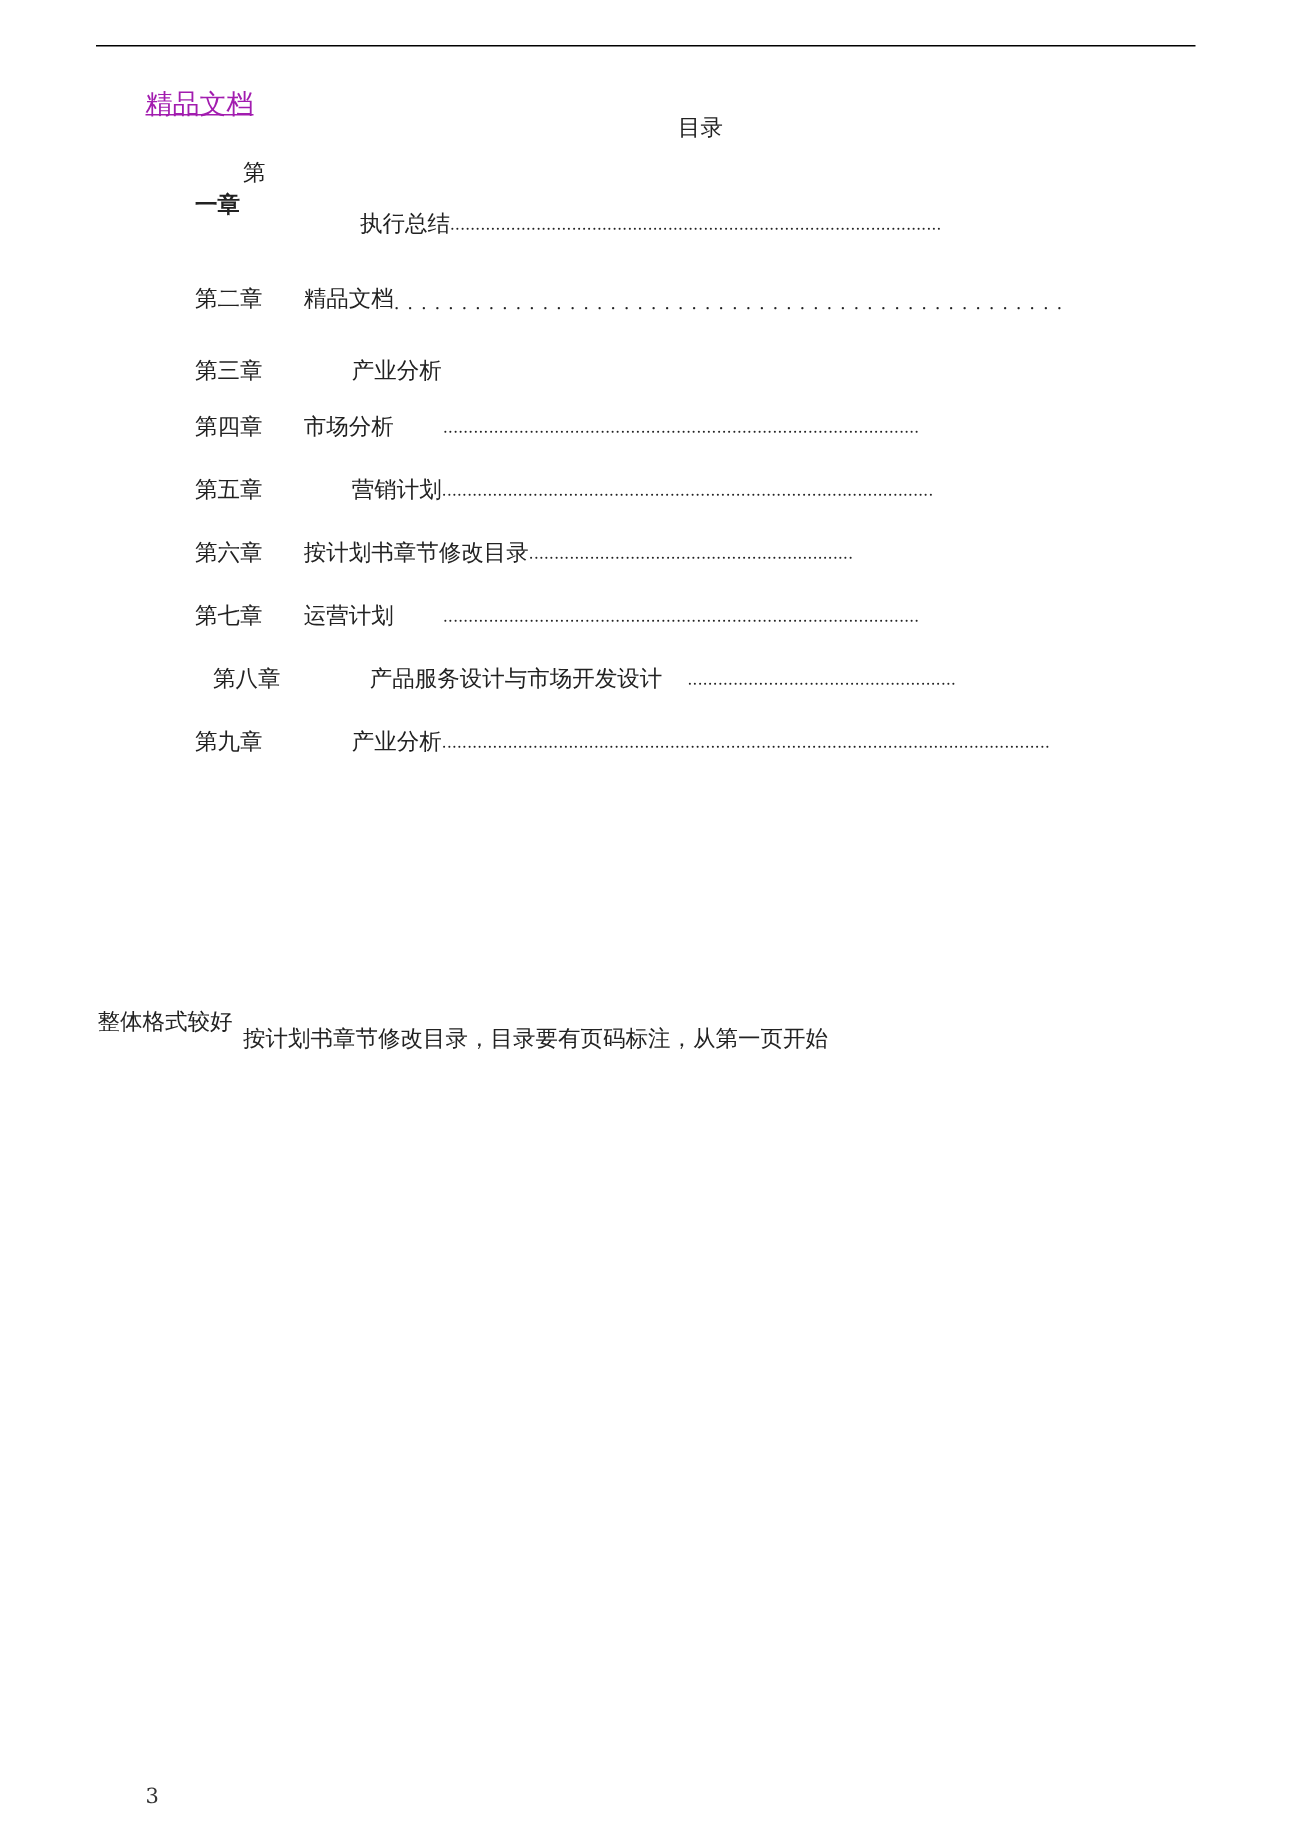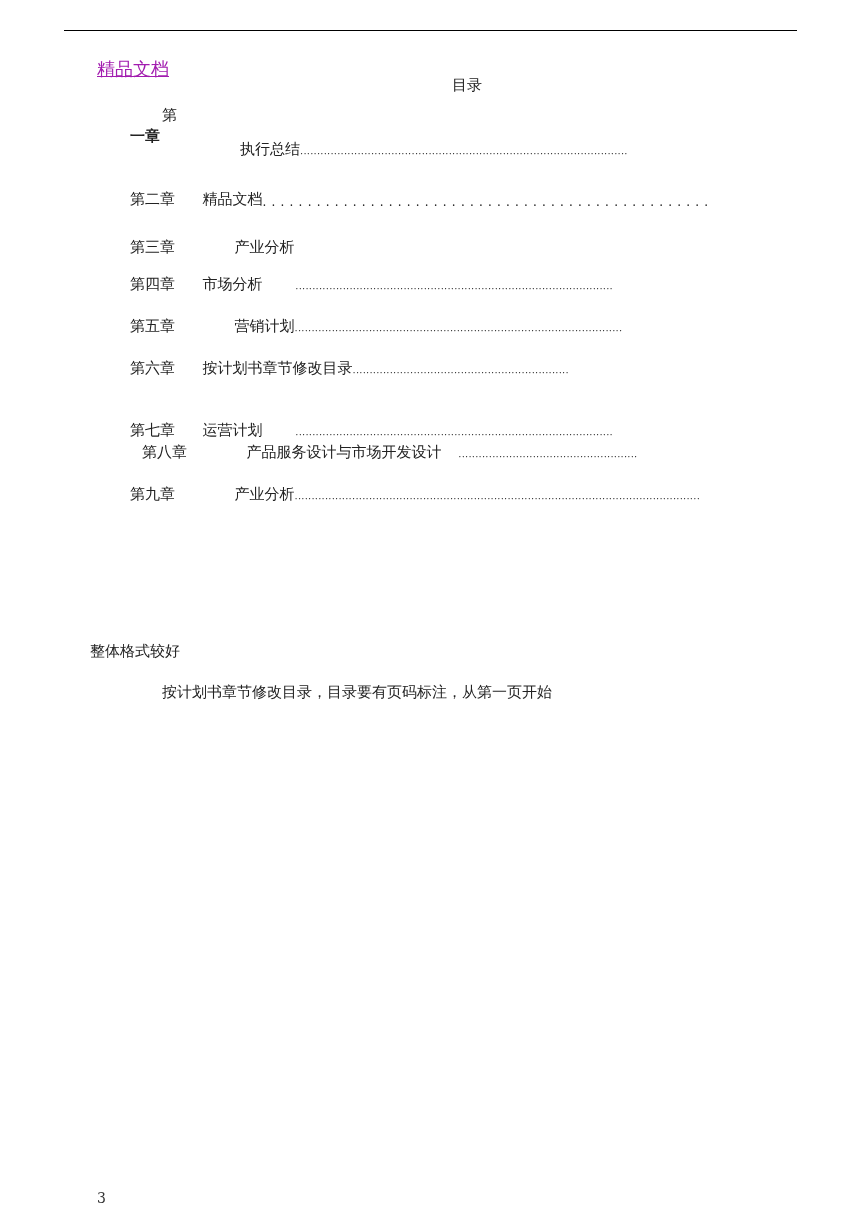--- a/index.html
+++ b/index.html
@@ -64,36 +64,36 @@
   <span style="display:inline-block; width:50px;"></span>
   <span>营销计划</span><span class="leader dots-fine" style="width:403px;">·································································································</span>
 </div>
 
 <div class="abs toc" style="left:130px; top:359px;">
   <span>第六章</span>
   <span style="display:inline-block; width:18px;"></span>
   <span>按计划书章节修改目录</span><span class="leader dots-fine" style="width:320px;">································································</span>
 </div>
 
-<div class="abs toc" style="left:130px; top:401px;margin-top:20px;">
+<div class="abs toc" style="left:130px; top:401px;">
   <span>第七章</span>
   <span style="display:inline-block; width:18px;"></span>
   <span>运营计划</span>
   <span style="display:inline-block; width:28px;"></span><span class="leader dots-fine" style="width:388px;">······························································································</span>
 </div>
 
 <div class="abs toc" style="left:142px; top:443px;">
   <span>第八章</span>
   <span style="display:inline-block; width:50px;"></span>
   <span>产品服务设计与市场开发设计</span>
   <span style="display:inline-block; width:12px;"></span><span class="leader dots-fine" style="width:264px;">·····················································</span>
 </div>
 
 <div class="abs toc" style="left:130px; top:485px;">
   <span>第九章</span>
   <span style="display:inline-block; width:50px;"></span>
   <span>产业分析</span><span class="leader dots-fine" style="width:472px;">························································································································</span>
 </div>
 
-<div class="abs comment" style="left:65px; top:642px;margin-left:25px;">整体格式较好</div>
+<div class="abs comment" style="left:65px; top:672px;">整体格式较好</div>
 <div class="abs comment" style="left:162px; top:683px;">按计划书章节修改目录，目录要有页码标注，从第一页开始</div>
 
 <div class="abs page-num">3</div>
 
 </body></html>

